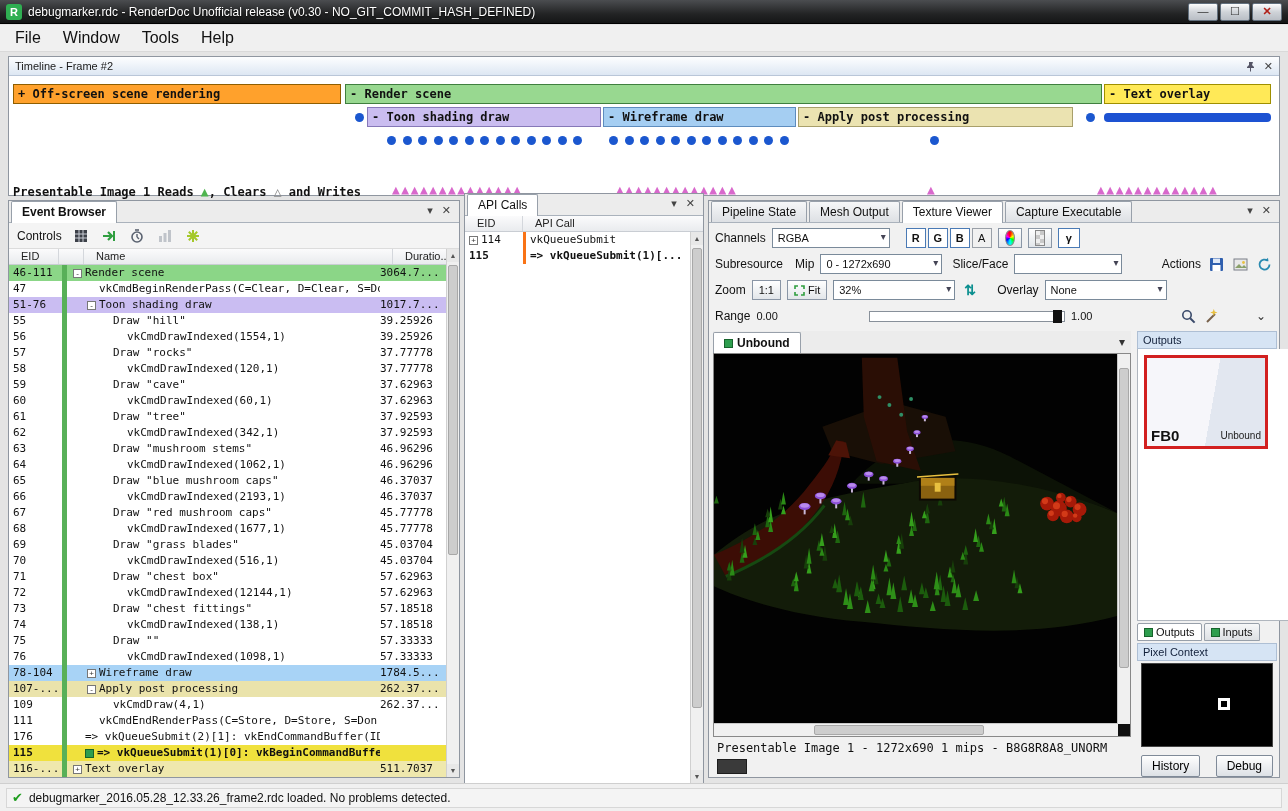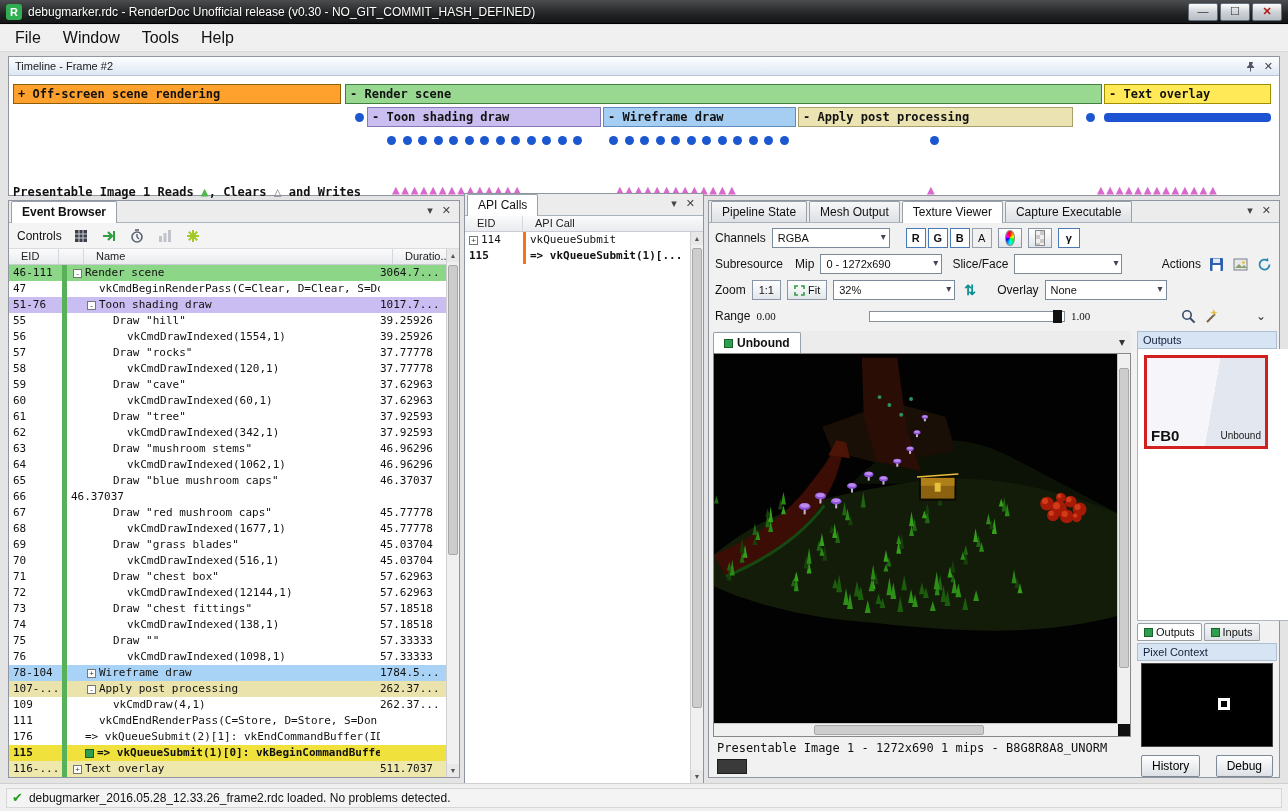--- a/index.html
+++ b/index.html
@@ -1,18 +1,18 @@
 <!DOCTYPE html>
 <html><head>
 <meta charset="utf-8">
 <style>
   * { box-sizing: border-box; margin:0; padding:0; }
   html,body { width:1288px; height:811px; overflow:hidden; background:#e4e4e4;
     font-family:"Liberation Sans", sans-serif; font-size:12px; color:#111; }
-  .mono { font-family:Liberation Serif, serif; }
+  .mono { font-family:Liberation Sans, sans-serif; }
 
   
   .titlebar { position:absolute; left:0; top:0; width:1288px; height:24px;
     background:linear-gradient(#4b4d50,#232425 60%,#141516); display:flex; align-items:center;
     color:#fff; padding:0 4px; border-bottom:1px solid #000; }
   .app-icon { width:16px; height:16px; background:#2faf52; border-radius:3px; color:#fff;
     font-weight:bold; font-size:11px; display:flex; align-items:center; justify-content:center; margin:0 6px 0 2px; }
   .title-text { font-size:12px; text-shadow:0 1px 2px #000; flex:1; white-space:nowrap; overflow:hidden; }
   .win-buttons { display:flex; gap:2px; margin-right:2px; }
   .winbtn { width:30px; height:18px; background:linear-gradient(#fdfdfd,#cfd3d8 50%,#b9bec5);
@@ -432,20 +432,23 @@
         </div>
         <div class="ev-name" style="padding-left: 42px;">
           <span>Draw "blue mushroom caps"</span>
         </div>
         <div class="ev-dur">46.37037</div>
       </div>
       <div class="ev-row">
         <div class="ev-eid">66</div>
         <div class="ev-barcol">
           <i></i>
+        </div>
+        <div class="ev-name" style="padding-left: 56px;">
+          <span>vkCmdDrawIndexed(2193,1)</span>
         </div>
         <div class="ev-dur">46.37037</div>
       </div>
       <div class="ev-row">
         <div class="ev-eid">67</div>
         <div class="ev-barcol">
           <i></i>
         </div>
         <div class="ev-name" style="padding-left: 42px;">
           <span>Draw "red mushroom caps"</span>

